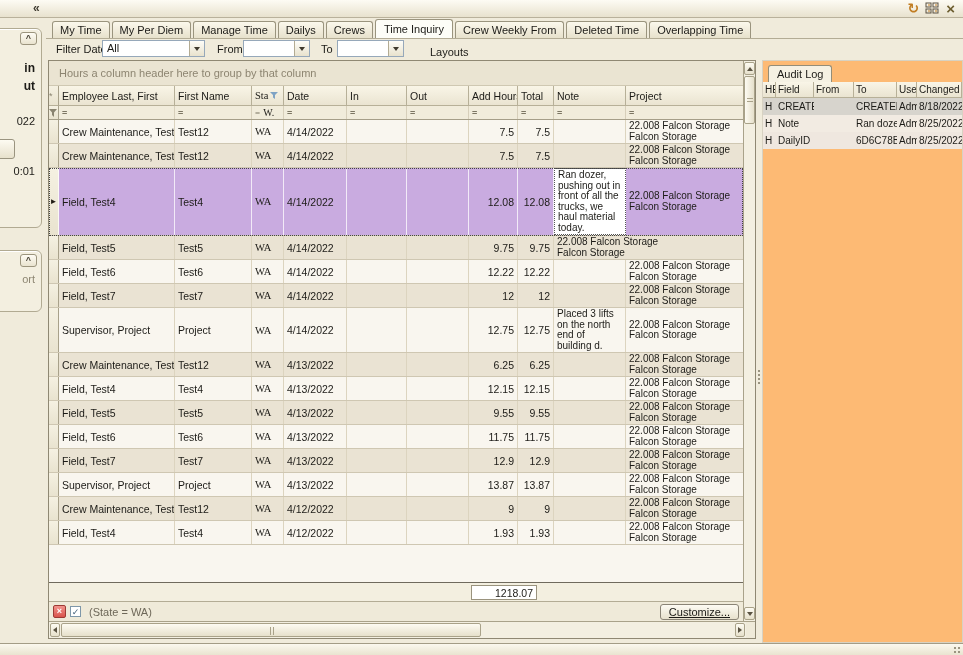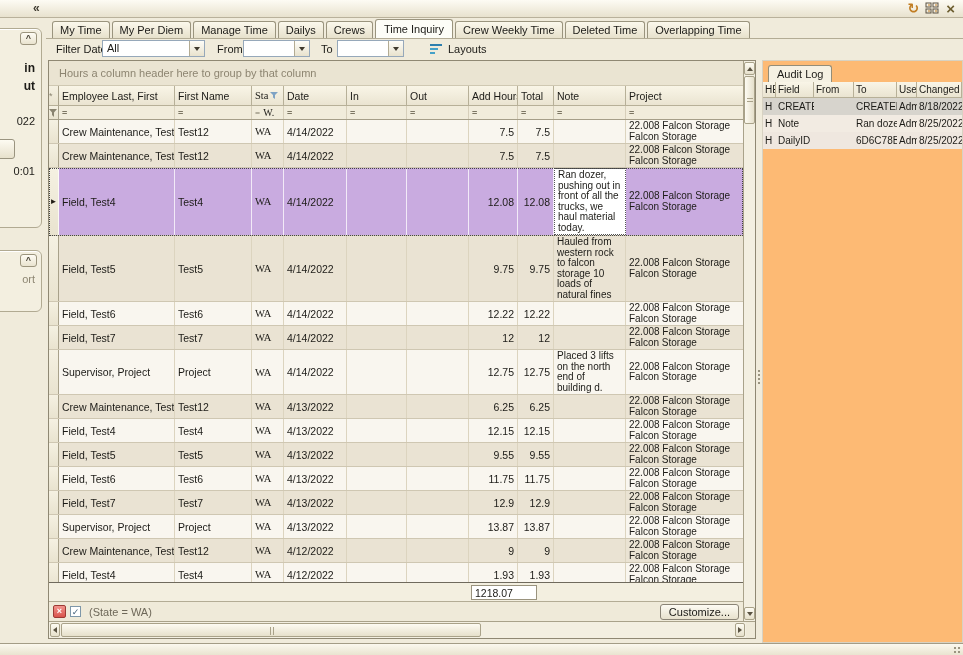--- a/index.html
+++ b/index.html
@@ -45,21 +45,21 @@
   #lbl-from { left:217px; }
   #lbl-to { left:321px; }
   .combo { position:absolute; top:40px; height:17px; background:#fff; border:1px solid #96a8ba; }
   #combo-filter-date { left:102px; width:103px; padding:1px 4px; }
   #input-from { left:243px; width:67px; }
   #input-to { left:337px; width:67px; }
   .dd-btn { position:absolute; right:0; top:0; bottom:0; width:15px;
     background:linear-gradient(#fefdf8,#e8e2cd); border-left:1px solid #b3ab93;
     display:flex; align-items:center; justify-content:center; }
   .tri-down { width:0; height:0; border-left:3px solid transparent; border-right:3px solid transparent; border-top:4px solid #3f3a2e; }
-  #btn-layouts { position:absolute; left:430px; top:41px; height:16px; display:flex; gap:5px; align-items:center; cursor:pointer; }
+  #btn-layouts { position:absolute; left:430px; top:41px; height:16px; display:flex; gap:5px; align-items:center; cursor:pointer;flex-direction:column; }
   
   #grid-panel { position:absolute; left:48px; top:60px; width:708px; height:579px;
     border:1px solid #8f8873; background:#f3eedd; }
   #panel-body { display:flex; width:706px; }
   #main-col { width:694px; }
   #group-bar { height:25px; background:#eae4d2; color:#8d8571; padding:6px 0 0 10px; border-bottom:1px solid #cfc8b2; }
   #header-row { display:flex; height:20px; }
   .hcell { display:flex; align-items:center; padding:0 3px; font-size:10.5px; white-space:nowrap; overflow:hidden;
     background:linear-gradient(#f9f5e7,#eae4d1); border-right:1px solid #b7b098; border-bottom:1px solid #b7b098; }
   #filter-row { display:flex; height:14px; border-bottom:1px solid #a59e88; background:#f1ecdb; }
@@ -77,30 +77,30 @@
   .c-emp{width:116px;} .c-first{width:77px;} .c-sta{width:32px;font-family:Liberation Serif, serif;} .c-date{width:63px;}
   .c-in{width:60px;} .c-out{width:62px;} .c-add{width:49px;} .c-total{width:36px;}
   .c-note{width:72px;} .c-proj{width:117px; border-right:none;}
   .grow.sel { background:#c9abe0; outline:1px dotted #444; outline-offset:-1px; }
   .grow.sel .gcell { border-right-color:rgba(255,255,255,.75); }
   .grow.sel .c-ind { background:linear-gradient(#f5f1e2,#e9e3cf); font-size:8px; color:#201c14;
     display:flex; align-items:center; justify-content:center; }
   .grow.sel .selnote { background:#fff; border:1px dotted #555; }
   #summary-row { position:relative; height:19px; background:#f3efe0; border-top:1px solid #6f6a5d; }
   #summary-box { position:absolute; left:422px; top:2px; width:66px; height:15px; background:#fff;
-    border:1px solid #9a937e; padding:1px 3px; font-size:10.5px; }
+    border:1px solid #9a937e; text-align:right; padding:1px 3px; font-size:10.5px; }
   #status-row { position:relative; height:20px; background:#efead9; border-top:1px solid #b3ac95; }
   #clear-filter-btn { position:absolute; left:4px; top:3px; width:13px; height:13px; border-radius:2px;
     background:linear-gradient(#f2938c,#d9544c); border:1px solid #9c3a34; color:#fff;
     font-size:9px; font-weight:bold; text-align:center; line-height:11px; cursor:pointer; }
   #filter-checkbox { position:absolute; left:21px; top:4px; width:11px; height:11px; background:#fff;
     border:1px solid #7e97a9; font-size:9px; line-height:10px; text-align:center; color:#44617a; cursor:pointer; }
   #filter-status { position:absolute; left:40px; top:4px; color:#6e6859; }
   #customize-btn { position:absolute; right:4px; top:2px; height:16px; padding:1px 8px;
-    border:1px solid #8a8476; border-radius:3px; background:linear-gradient(#fdfbf3,#e7e1cd); cursor:pointer; }
+    border:1px solid #8a8476; border-radius:3px; background:linear-gradient(#fdfbf3,#e7e1cd); cursor:pointer;text-decoration:underline; }
   
   #vscroll { width:12px; height:560px; background:#f3efe1; border-left:1px solid #a9a28a; position:relative; }
   .sbtn { position:absolute; left:0; width:11px; height:13px; background:linear-gradient(#fdfbf2,#e6e0cb);
     border:1px solid #a9a289; border-radius:2px; display:flex; align-items:center; justify-content:center; }
   #vs-up { top:1px; } #vs-down { bottom:1px; }
   #vs-thumb { position:absolute; left:0; top:15px; width:11px; height:48px; background:linear-gradient(90deg,#fdfbf2,#e6e0cb);
     border:1px solid #a9a289; border-radius:2px; }
   #vs-grip { position:absolute; left:2px; top:21px; width:6px; height:4px;
     border-top:1px solid #a9a289; border-bottom:1px solid #a9a289; }
   .tri-up2 { width:0;height:0;border-left:3px solid transparent;border-right:3px solid transparent;border-bottom:4px solid #5a5342; }
@@ -173,21 +173,21 @@
   </div>
 </div>
 
 <div id="tabstrip">
     <div class="tab">My Time</div>
     <div class="tab">My Per Diem</div>
     <div class="tab">Manage Time</div>
     <div class="tab">Dailys</div>
     <div class="tab">Crews</div>
     <div class="tab active">Time Inquiry</div>
-    <div class="tab">Crew Weekly Time</div>
+    <div class="tab">Crew Weekly From</div>
     <div class="tab">Deleted Time</div>
     <div class="tab">Overlapping Time</div>
   </div>
 <div id="tabline"></div>
 
 <span class="tb-label" id="lbl-filter-date">Filter Date</span>
 <div class="combo" id="combo-filter-date">
   <span>All</span>
   <span class="dd-btn">
       <span class="tri-down"></span>
@@ -339,21 +339,20 @@
           <div class="grow alt">
     <div class="gcell c-ind"></div>
     <div class="gcell c-emp">Field, Test5</div>
     <div class="gcell c-first">Test5</div>
     <div class="gcell c-sta">WA</div>
     <div class="gcell c-date">4/14/2022</div>
     <div class="gcell c-in"></div>
     <div class="gcell c-out"></div>
     <div class="gcell c-add num">9.75</div>
     <div class="gcell c-total num">9.75</div>
-    <div class="gcell c-note wrap">Hauled from western rock to falcon storage 10 loads of natural fines</div>
     <div class="gcell c-proj wrap">22.008 Falcon Storage  Falcon Storage</div>
   </div>
           <div class="grow">
     <div class="gcell c-ind"></div>
     <div class="gcell c-emp">Field, Test6</div>
     <div class="gcell c-first">Test6</div>
     <div class="gcell c-sta">WA</div>
     <div class="gcell c-date">4/14/2022</div>
     <div class="gcell c-in"></div>
     <div class="gcell c-out"></div>

